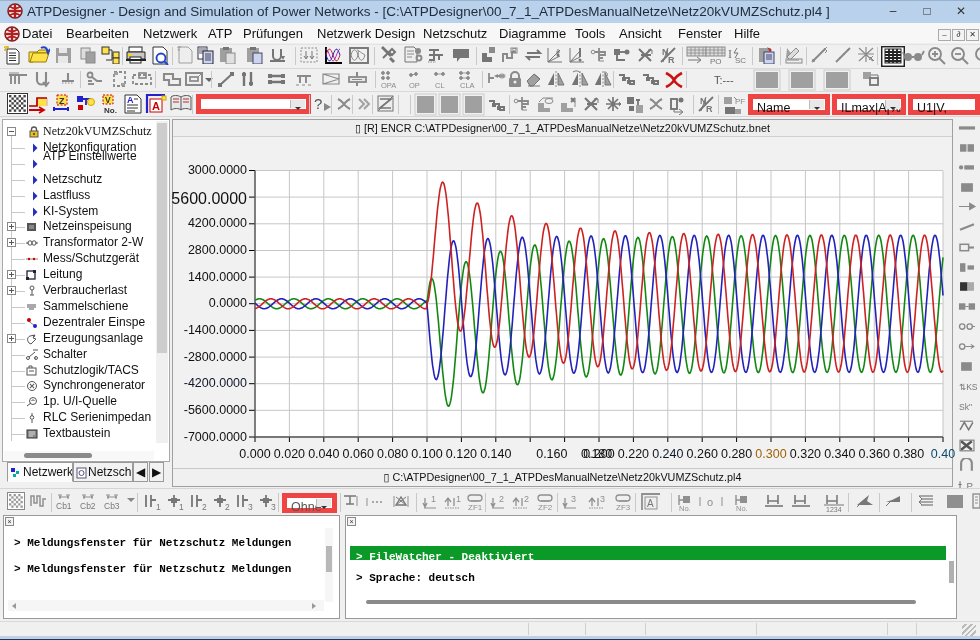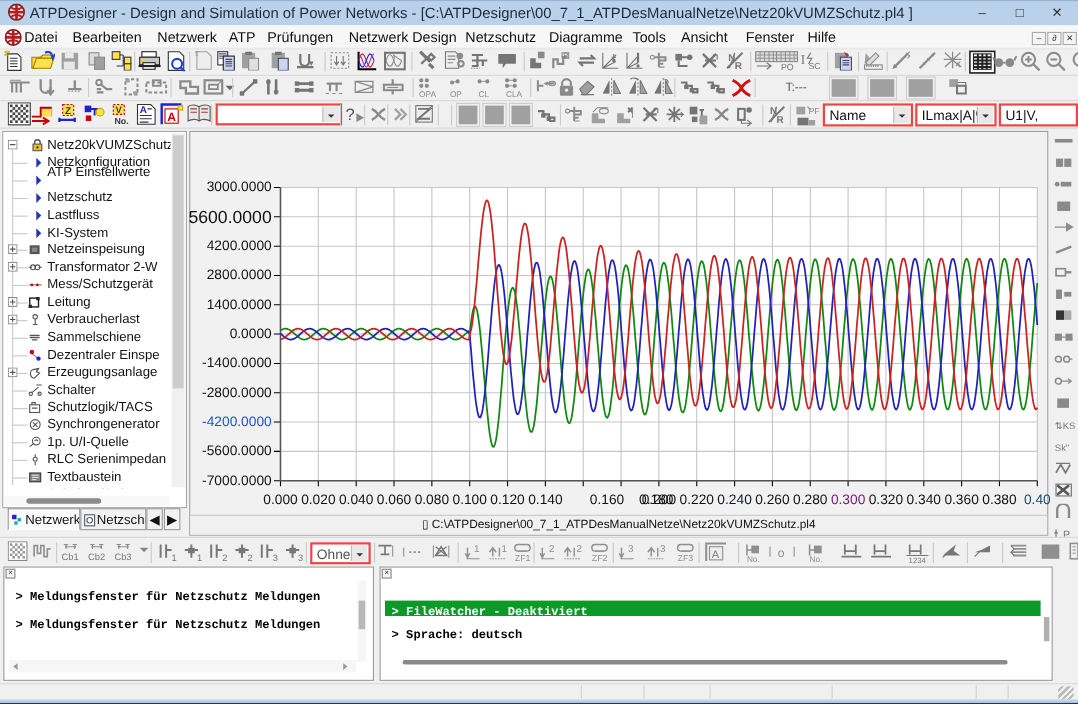--- a/index.html
+++ b/index.html
@@ -38,21 +38,21 @@
 #rtb{left:954px;top:118px;width:26px;height:366px;}
 
 #btb{left:0;top:488px;width:980px;height:27px;background:#f0f0f0;border-top:1px solid #d5d5d5;}
 
 .msgpanel{top:515px;height:104px;background:#fff;border:1px solid #9a9a9a;}
 #msgL{left:3px;width:337px;}
 #msgR{left:345px;width:612px;}
 .mono{font-family:"Liberation Mono",monospace;font-size:11px;font-weight:bold;color:#000;white-space:nowrap;}
 #statusbar{left:0;top:621px;width:980px;height:15px;background:#f0f0f0;border-top:1px solid #d9d9d9;}
 #bluestrip{left:0;top:636px;width:980px;height:4px;background:#b9d1ea;border-bottom:1px solid #27364a;}
-.combo{position:absolute;background:#fff;border:2px solid #ef4444;font-size:12.5px;color:#111;}
+.combo{position:absolute;background:#fff;border:5px solid #ef4444;font-size:12.5px;color:#111;}
 .combo .arr{position:absolute;right:1px;top:1px;bottom:1px;width:15px;background:#e8e8e8;border-left:1px solid #bbb;text-align:center;}
 .arr:after{content:"";position:absolute;left:4px;top:7px;border:3.5px solid transparent;border-top-color:#333;}
 </style></head>
 <body>
 <div class="abs" id="titlebar"></div>
 <div class="abs" id="titletxt">ATPDesigner - Design and Simulation of Power Networks - [C:\ATPDesigner\00_7_1_ATPDesManualNetze\Netz20kVUMZSchutz.pl4 ]</div>
 <div class="abs winbtn" style="right:70px;">–</div>
 <div class="abs winbtn" style="right:36px;">□</div>
 <div class="abs winbtn" style="right:2px;">✕</div>
 <div class="abs" id="menubar"></div>
@@ -644,21 +644,21 @@
 <div class="abs" style="left:4px;top:12px;width:1px;height:305px;background:#c8c8c8;"></div>
 <svg class="abs" style="left:0px;top:3px" width="9" height="9">
         <rect x="0.5" y="0.5" width="8" height="8" fill="#fff" stroke="#888"></rect>
         <path d="M2 4.5h5" stroke="#555"></path>
       </svg>
       <svg class="abs" style="left:20px;top:1px" width="14" height="14">
         <rect x="3" y="6" width="8" height="6" fill="#e8c020" stroke="#555"></rect>
         <path d="M4.5 6V4.5a2.5 2.5 0 0 1 5 0V6" fill="none" stroke="#555" stroke-width="1.3"></path>
         <circle cx="7" cy="9" r="1" fill="#333"></circle>
       </svg>
-      <div class="abs tlabel" style="left:36px;top:0px;">Netz20kVUMZSchutz</div>
+      <div class="abs tlabel" style="left:36px;top:0px;font-family:Liberation Serif, serif;">Netz20kVUMZSchutz</div>
 <div class="abs" style="left:4px;top:23.9px;width:14px;height:1px;background:#c8c8c8;"></div>
       <svg class="abs" style="left:22px;top:16.9px" width="14" height="14">
         <path d="M4 2.5v9l4.5-4.5z" fill="#2233bb"></path>
       </svg>
       <div class="abs tlabel" style="left:36px;top:15.9px;">Netzkonfiguration</div>
 <div class="abs" style="left:4px;top:39.8px;width:14px;height:1px;background:#c8c8c8;"></div>
       <svg class="abs" style="left:22px;top:32.8px" width="14" height="14">
         <path d="M4 2.5v9l4.5-4.5z" fill="#2233bb"></path>
       </svg>
       <div class="abs tlabel" style="left:36px;top:25px;">ATP Einstellwerte</div>
@@ -810,20 +810,21 @@
         <rect x="3" y="7" width="3" height="3" fill="#0aa"></rect>
       </svg><span style="margin-left:15px;">Netzwerk</span></div>
   <div class="tab" style="left:71px;width:60px;"><svg style="position:absolute;left:2px;top:4px;" width="12" height="12">
         <rect x="1" y="1" width="9" height="10" fill="#fff" stroke="#557"></rect>
         <circle cx="5.5" cy="6" r="2.5" fill="none" stroke="#557"></circle>
       </svg><span style="margin-left:14px;">Netzschu</span></div>
   <div class="tab" style="left:131px;width:15px;text-align:center;">◀</div>
   <div class="tab" style="left:147px;width:15px;text-align:center;">▶</div>
 </div>
 <div class="abs" id="chartwin">
+  <div class="abs" id="chead">▯ [R] ENCR C:\ATPDesigner\00_7_1_ATPDesManualNetze\Netz20kVUMZSchutz.bnet</div>
   <div class="abs" id="cfoot">▯ C:\ATPDesigner\00_7_1_ATPDesManualNetze\Netz20kVUMZSchutz.pl4</div>
 </div>
 <svg class="abs" id="plot" style="left:247px;top:166px;" width="704" height="282" viewBox="-8 -4.5 704 282">
 <rect x="0" y="0" width="688.0" height="266.5" fill="#ffffff"></rect>
 <g stroke="#c6c6c6" stroke-width="1">
       <line x1="0.0" y1="0" x2="0.0" y2="266.5"></line>
       <line x1="34.4" y1="0" x2="34.4" y2="266.5"></line>
       <line x1="68.8" y1="0" x2="68.8" y2="266.5"></line>
       <line x1="103.2" y1="0" x2="103.2" y2="266.5"></line>
       <line x1="137.6" y1="0" x2="137.6" y2="266.5"></line>
@@ -899,39 +900,39 @@
 </svg>
 <div class="abs" id="labels">
     <div class="abs" style="left:167px;top:163.0px;width:80px;text-align:right;font-size:12.5px;color:#111;">3000.0000</div>
     <div class="abs" style="left:167px;top:189.7px;width:80px;text-align:right;font-size:16px;color:#111;">5600.0000</div>
     <div class="abs" style="left:167px;top:216.3px;width:80px;text-align:right;font-size:12.5px;color:#111;">4200.0000</div>
     <div class="abs" style="left:167px;top:242.9px;width:80px;text-align:right;font-size:12.5px;color:#111;">2800.0000</div>
     <div class="abs" style="left:167px;top:269.6px;width:80px;text-align:right;font-size:12.5px;color:#111;">1400.0000</div>
     <div class="abs" style="left:167px;top:296.2px;width:80px;text-align:right;font-size:12.5px;color:#111;">0.0000</div>
     <div class="abs" style="left:167px;top:322.9px;width:80px;text-align:right;font-size:12.5px;color:#111;">-1400.0000</div>
     <div class="abs" style="left:167px;top:349.6px;width:80px;text-align:right;font-size:12.5px;color:#111;">-2800.0000</div>
-    <div class="abs" style="left:167px;top:376.2px;width:80px;text-align:right;font-size:12.5px;color:#1d4ed8;">-4200.0000</div>
+    <div class="abs" style="left:167px;top:376.2px;width:80px;text-align:right;font-size:12.5px;color:#0f172a;">-4200.0000</div>
     <div class="abs" style="left:167px;top:402.9px;width:80px;text-align:right;font-size:12.5px;color:#111;">-5600.0000</div>
     <div class="abs" style="left:167px;top:429.5px;width:80px;text-align:right;font-size:12.5px;color:#111;">-7000.0000</div>
     <div class="abs" style="left:233.0px;top:447px;width:44px;text-align:center;font-size:12.5px;color:#111;">0.000</div>
     <div class="abs" style="left:267.4px;top:447px;width:44px;text-align:center;font-size:12.5px;color:#111;">0.020</div>
     <div class="abs" style="left:301.8px;top:447px;width:44px;text-align:center;font-size:12.5px;color:#111;">0.040</div>
     <div class="abs" style="left:336.2px;top:447px;width:44px;text-align:center;font-size:12.5px;color:#111;">0.060</div>
     <div class="abs" style="left:370.6px;top:447px;width:44px;text-align:center;font-size:12.5px;color:#111;">0.080</div>
     <div class="abs" style="left:405.0px;top:447px;width:44px;text-align:center;font-size:12.5px;color:#111;">0.100</div>
     <div class="abs" style="left:439.4px;top:447px;width:44px;text-align:center;font-size:12.5px;color:#111;">0.120</div>
     <div class="abs" style="left:473.8px;top:447px;width:44px;text-align:center;font-size:12.5px;color:#111;">0.140</div>
     <div class="abs" style="left:508.2px;top:447px;width:44px;text-align:center;font-size:12.5px;color:#111;padding-left:28px;">0.160</div>
     <div class="abs" style="left:542.6px;top:447px;width:44px;text-align:center;font-size:12.5px;color:#111;margin-left:32px;">0.180</div>
     <div class="abs" style="left:577.0px;top:447px;width:44px;text-align:center;font-size:12.5px;color:#111;">0.200</div>
     <div class="abs" style="left:611.4px;top:447px;width:44px;text-align:center;font-size:12.5px;color:#111;">0.220</div>
     <div class="abs" style="left:645.8px;top:447px;width:44px;text-align:center;font-size:12.5px;color:#0f172a;">0.240</div>
     <div class="abs" style="left:680.2px;top:447px;width:44px;text-align:center;font-size:12.5px;color:#111;">0.260</div>
     <div class="abs" style="left:714.6px;top:447px;width:44px;text-align:center;font-size:12.5px;color:#111;">0.280</div>
-    <div class="abs" style="left:749.0px;top:447px;width:44px;text-align:center;font-size:12.5px;color:#701a75;">0.300</div>
+    <div class="abs" style="left:749.0px;top:447px;width:44px;text-align:center;font-size:12.5px;color:#a16207;">0.300</div>
     <div class="abs" style="left:783.4px;top:447px;width:44px;text-align:center;font-size:12.5px;color:#111;">0.320</div>
     <div class="abs" style="left:817.8px;top:447px;width:44px;text-align:center;font-size:12.5px;color:#111;">0.340</div>
     <div class="abs" style="left:852.2px;top:447px;width:44px;text-align:center;font-size:12.5px;color:#111;">0.360</div>
     <div class="abs" style="left:886.6px;top:447px;width:44px;text-align:center;font-size:12.5px;color:#111;">0.380</div>
     <div class="abs" style="left:921.0px;top:447px;width:44px;text-align:center;font-size:12.5px;color:#0c4a6e;">0.40</div>
   </div>
 <div class="abs" id="rtb"></div>
 <svg class="abs" style="left:956px;top:121px;" width="22" height="15" viewBox="0 0 19 14">
     <rect x="2" y="5" width="15" height="3" fill="#8a8a8a"></rect>
   </svg>

